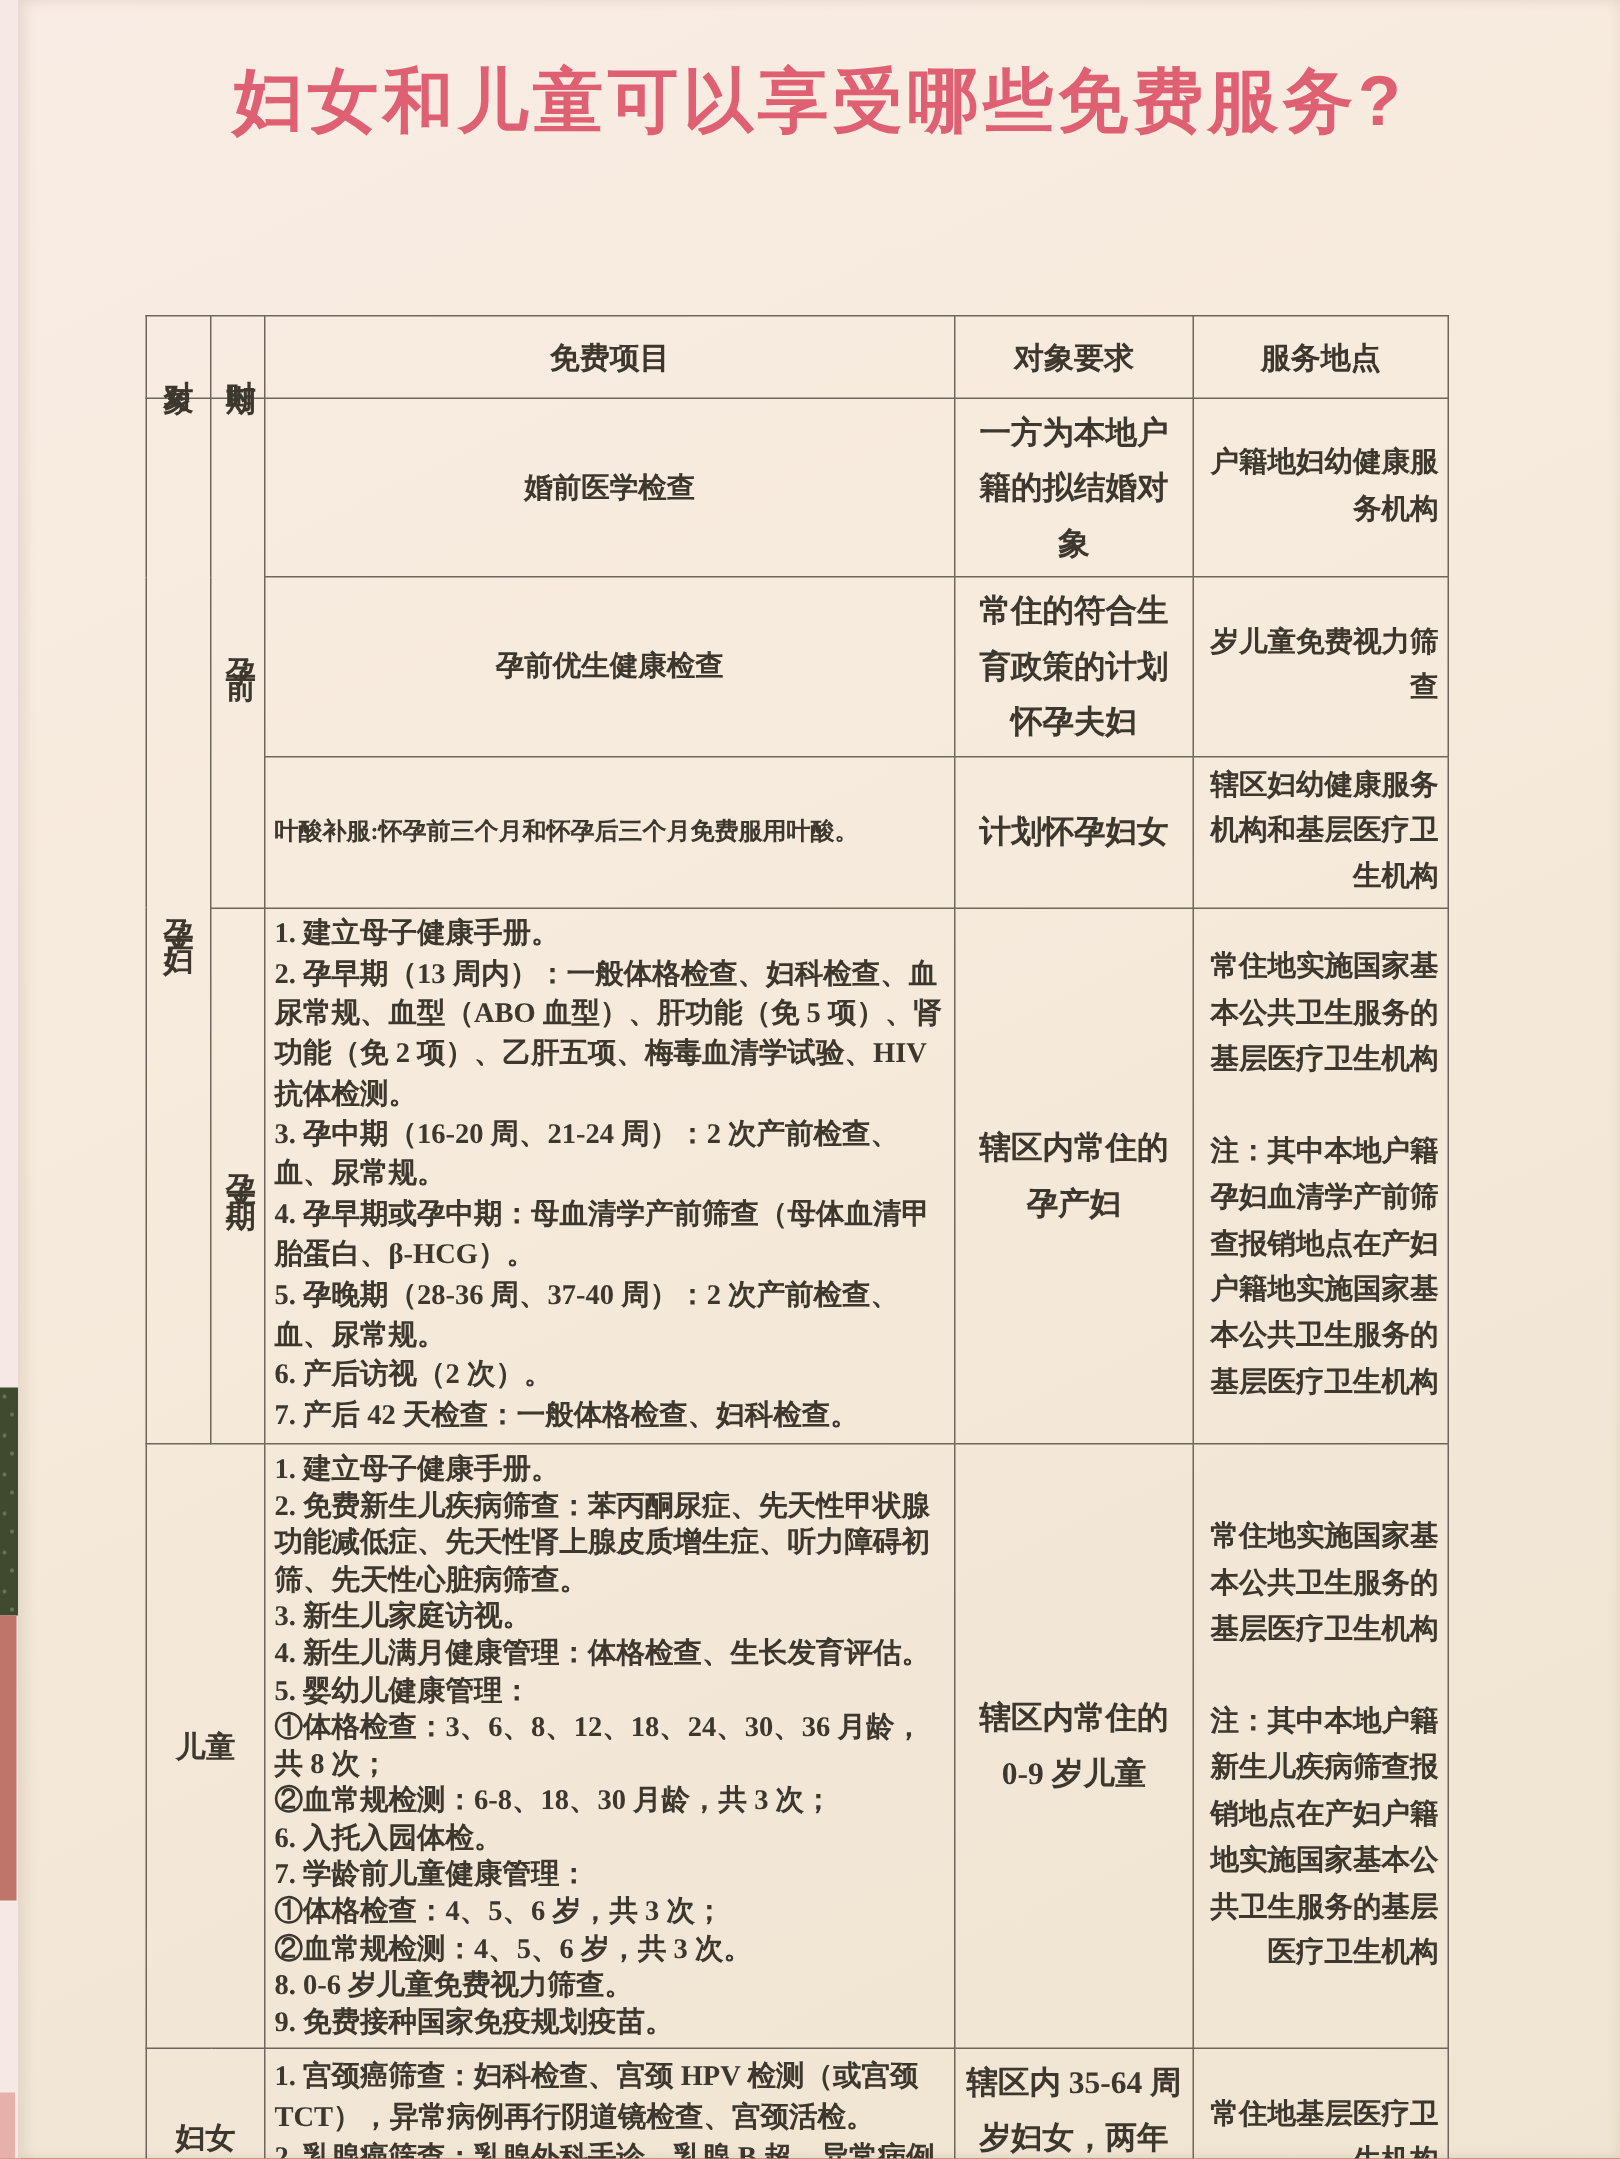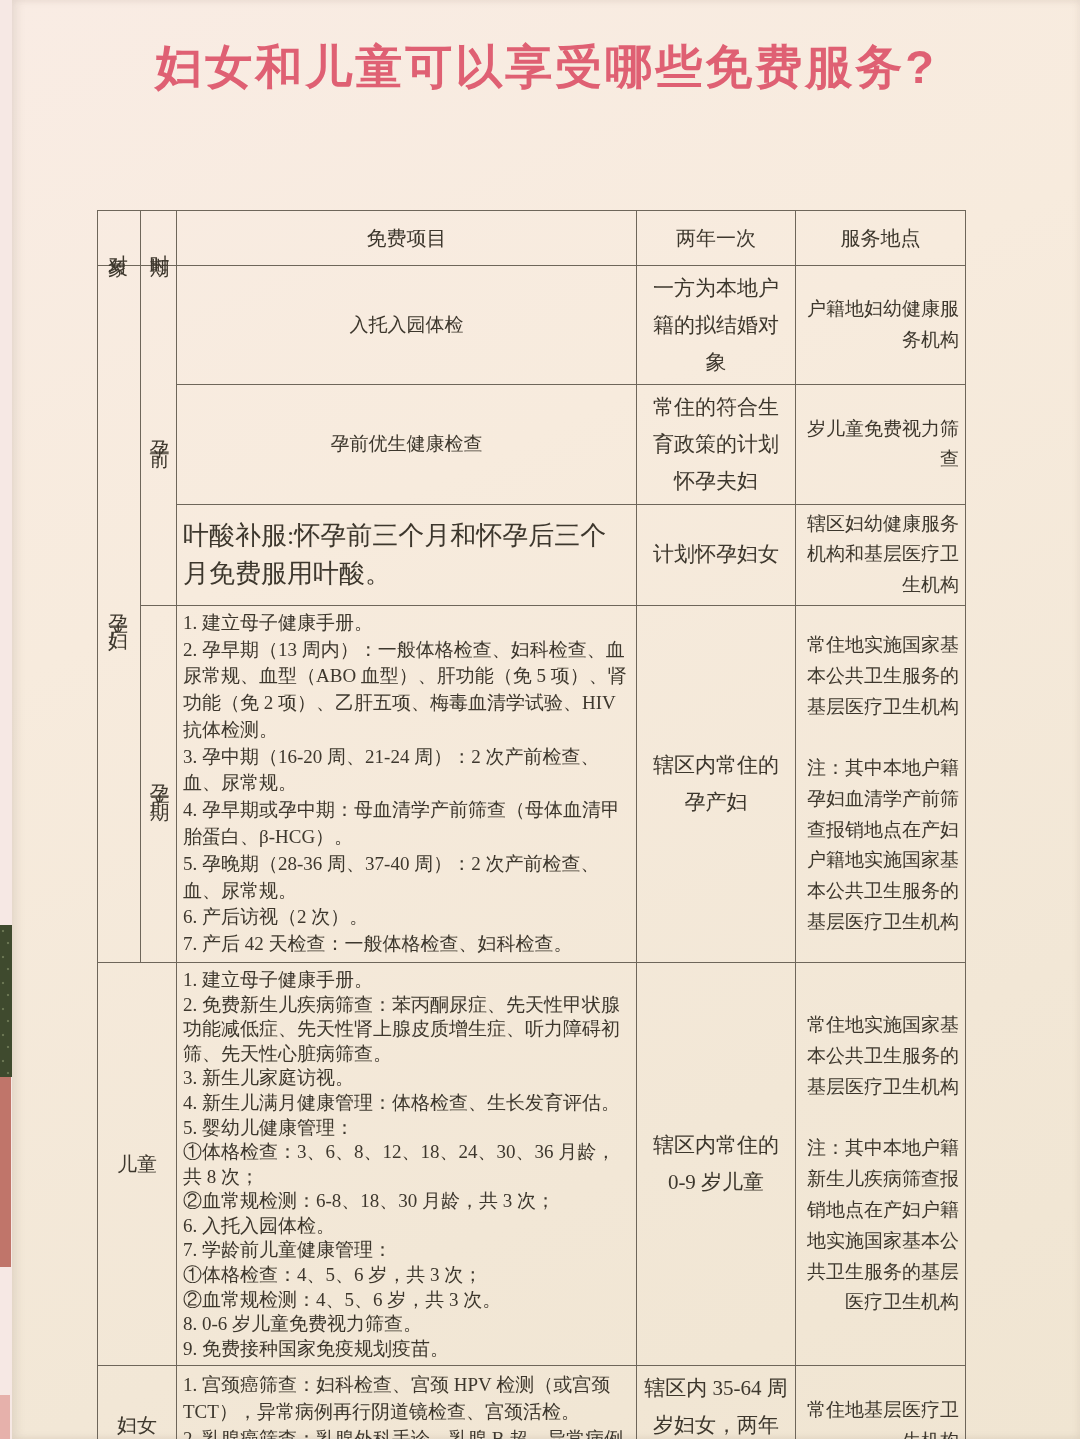--- a/index.html
+++ b/index.html
@@ -37,31 +37,31 @@
   table.services{
     position:absolute;left:85px;top:210px;width:868px;
     border-collapse:collapse;table-layout:fixed;
     font-family:"Liberation Serif",serif;color:#3d372d;
   }
   table.services th,table.services td{
     border:1px solid #6e665a;
     white-space:pre-line;
     vertical-align:middle;
     padding:4px 6px;
-    font-weight:normal;
+    font-weight:bold;
   }
   col.c-target{width:43px;} col.c-period{width:36px;}
   col.c-item{width:460px;} col.c-req{width:159px;} col.c-loc{width:170px;}
 
   tr.h-head{height:55px;} tr.h-r1{height:62px;} tr.h-r2{height:84px;}
   tr.h-r3{height:70px;} tr.h-r4{height:348px;} tr.h-r5{height:393px;} tr.h-r6{height:108px;}
 
   .th-cell{font-size:20px;text-align:center;}
   .c-center{font-size:19px;text-align:center;}
-  .c-left{font-size:26px;text-align:left;vertical-align:middle;padding:6px 10px;line-height:1.45;}
+  .c-left{font-size:16px;text-align:left;vertical-align:middle;padding:6px 10px;line-height:1.45;}
   .c-list{font-size:19px;text-align:left;vertical-align:top;padding:7px 10px;line-height:1.41;}
   .c-list.tight{line-height:1.295;padding-top:5px;}
   .c-reqcell{font-size:21px;text-align:center;line-height:1.75;padding:4px 5px;}
   .c-loccell{font-size:19px;text-align:right;line-height:1.62;padding:4px 4px;}
   .v{writing-mode:vertical-rl;text-orientation:upright;display:inline-block;font-size:20px;}
   .v-head{letter-spacing:.14em;}
   .v-group{letter-spacing:.45em;}
   .group-h{font-size:20px;text-align:center;}
 
   .footer-note{
@@ -88,28 +88,28 @@
           <col class="c-period">
           <col class="c-item">
           <col class="c-req">
           <col class="c-loc">
       </colgroup>
       <tbody>
         <tr class="h-head">
           <th class="th-cell"><span class="v v-head">对象</span></th>
           <th class="th-cell"><span class="v v-head">时期</span></th>
           <th class="th-cell">免费项目</th>
-          <th class="th-cell">两年一次</th>
+          <th class="th-cell">对象要求</th>
           <th class="th-cell">服务地点</th>
         </tr>
 
         <tr class="h-r1">
           <td class="group-h" rowspan="4"><span class="v v-group">孕产妇</span></td>
           <td class="group-h" rowspan="3"><span class="v v-group">孕前</span></td>
-          <td class="c-center">入托入园体检</td>
+          <td class="c-center">婚前医学检查</td>
           <td class="c-reqcell">一方为本地户籍的拟结婚对象</td>
           <td class="c-loccell">户籍地妇幼健康服务机构</td>
         </tr>
 
         <tr class="h-r2">
           <td class="c-center">孕前优生健康检查</td>
           <td class="c-reqcell">常住的符合生育政策的计划怀孕夫妇</td>
           <td class="c-loccell">岁儿童免费视力筛查</td>
         </tr>
 

